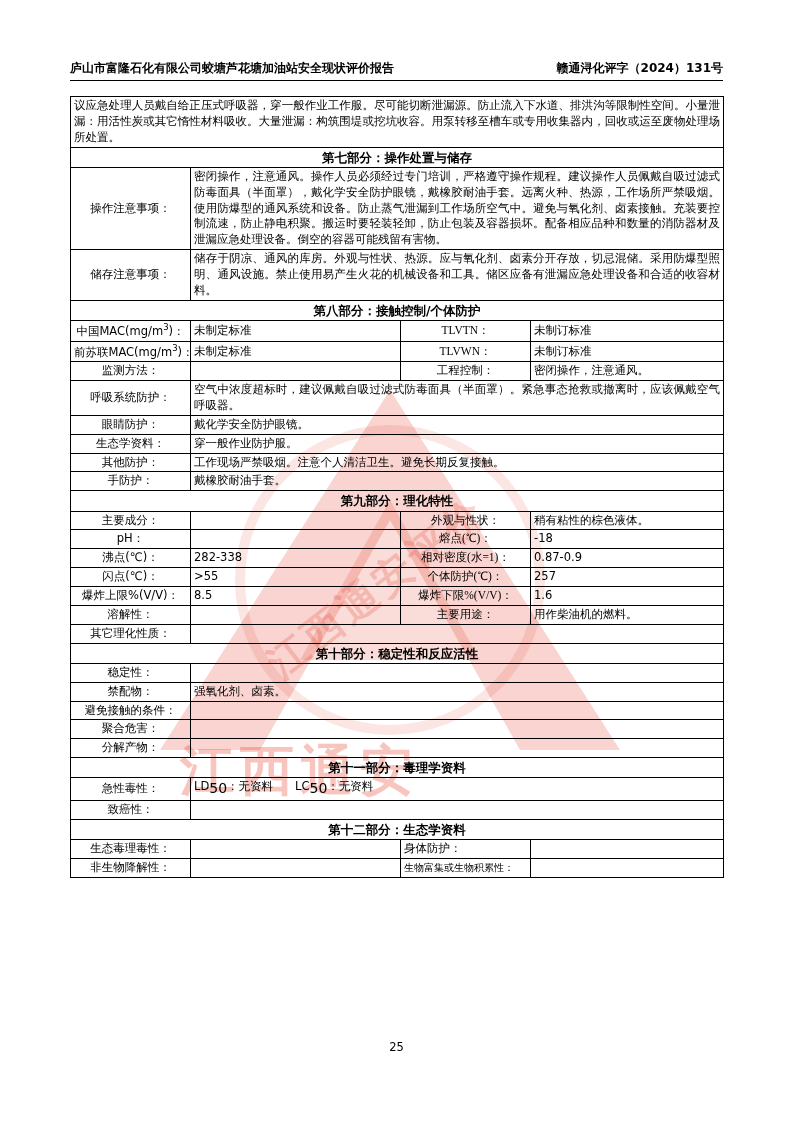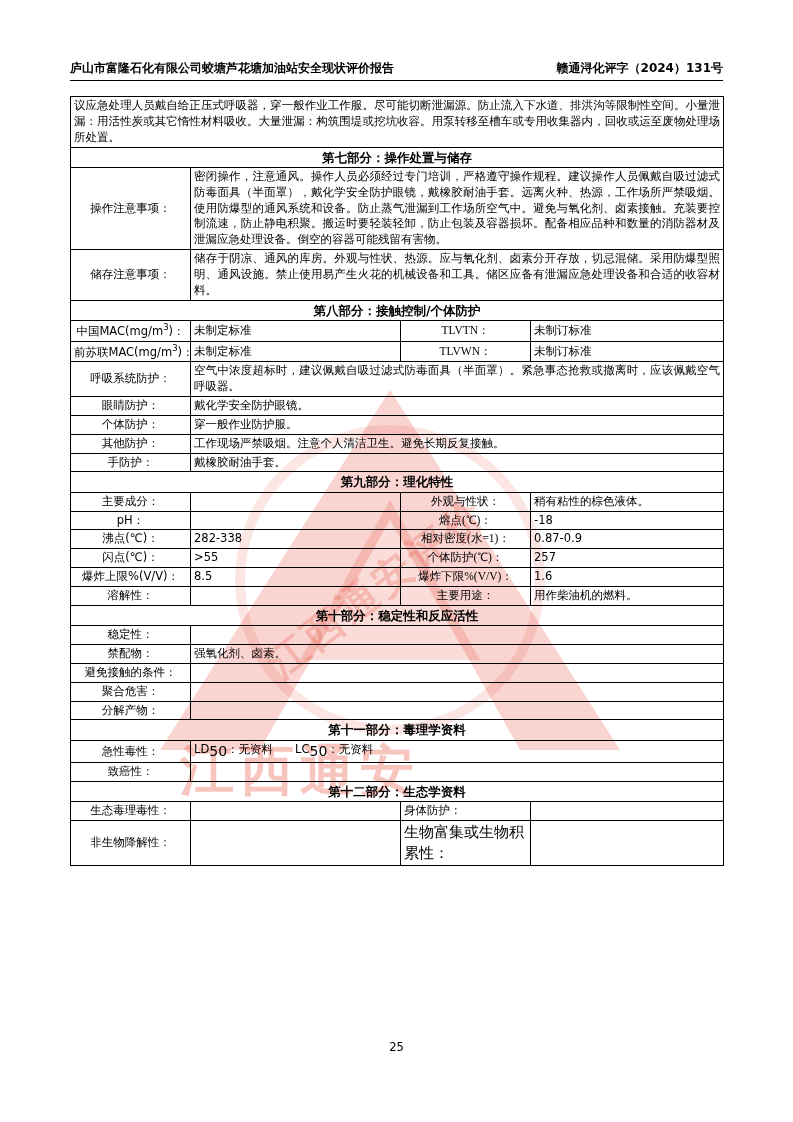--- a/index.html
+++ b/index.html
@@ -111,21 +111,21 @@
   .val {
     text-align: left;
     padding-left: 3px;
   }
   .just {
     text-align: justify;
     text-justify: inter-ideograph;
     padding: 2px 4px;
     line-height: 1.52;
   }
-  .small { font-size: 15px; margin-left: 8px; }
+  .small { font-size: 10px; margin-left: 8px; }
   .sub { font-size: 14px; vertical-align: sub; }
   .sup { font-size: 8.5px; vertical-align: super; }
   .pgnum {
     position: absolute;
     top: 1040px;
     left: 0;
     width: 793px;
     text-align: center;
     font-size: 11.5px;
     z-index: 10;
@@ -186,29 +186,35 @@
       <td class="lbl-c">TLVTN：</td>
       <td class="val">未制订标准</td>
     </tr>
     <tr>
       <td class="lbl">前苏联MAC(mg/m<span class="sup">3</span>)：</td>
       <td class="val">未制定标准</td>
       <td class="lbl-c">TLVWN：</td>
       <td class="val">未制订标准</td>
     </tr>
     <tr>
+      <td class="lbl">监测方法：</td>
+      <td class="val"></td>
+      <td class="lbl-c">工程控制：</td>
+      <td class="val">密闭操作，注意通风。</td>
+    </tr>
+    <tr>
       <td class="lbl">呼吸系统防护：</td>
       <td class="just" colspan="3">空气中浓度超标时，建议佩戴自吸过滤式防毒面具（半面罩）。紧急事态抢救或撤离时，应该佩戴空气呼吸器。</td>
     </tr>
     <tr>
       <td class="lbl">眼睛防护：</td>
       <td class="val" colspan="3">戴化学安全防护眼镜。</td>
     </tr>
     <tr>
-      <td class="lbl">个体防护：</td>
+      <td class="lbl">生态学资料：</td>
       <td class="val" colspan="3">穿一般作业防护服。</td>
     </tr>
     <tr>
       <td class="lbl">其他防护：</td>
       <td class="val" colspan="3">工作现场严禁吸烟。注意个人清洁卫生。避免长期反复接触。</td>
     </tr>
     <tr>
       <td class="lbl">手防护：</td>
       <td class="val" colspan="3">戴橡胶耐油手套。</td>
     </tr>
@@ -245,20 +251,24 @@
       <td class="val">8.5</td>
       <td class="lbl-c">爆炸下限%(V/V)：</td>
       <td class="val">1.6</td>
     </tr>
     <tr>
       <td class="lbl">溶解性：</td>
       <td class="val"></td>
       <td class="lbl-c">主要用途：</td>
       <td class="val">用作柴油机的燃料。</td>
     </tr>
+    <tr>
+      <td class="lbl">其它理化性质：</td>
+      <td class="val" colspan="3"></td>
+    </tr>
 
     <tr>
       <td class="sect" colspan="4">第十部分：稳定性和反应活性</td>
     </tr>
     <tr>
       <td class="lbl">稳定性：</td>
       <td class="val" colspan="3"></td>
     </tr>
     <tr>
       <td class="lbl">禁配物：</td>

